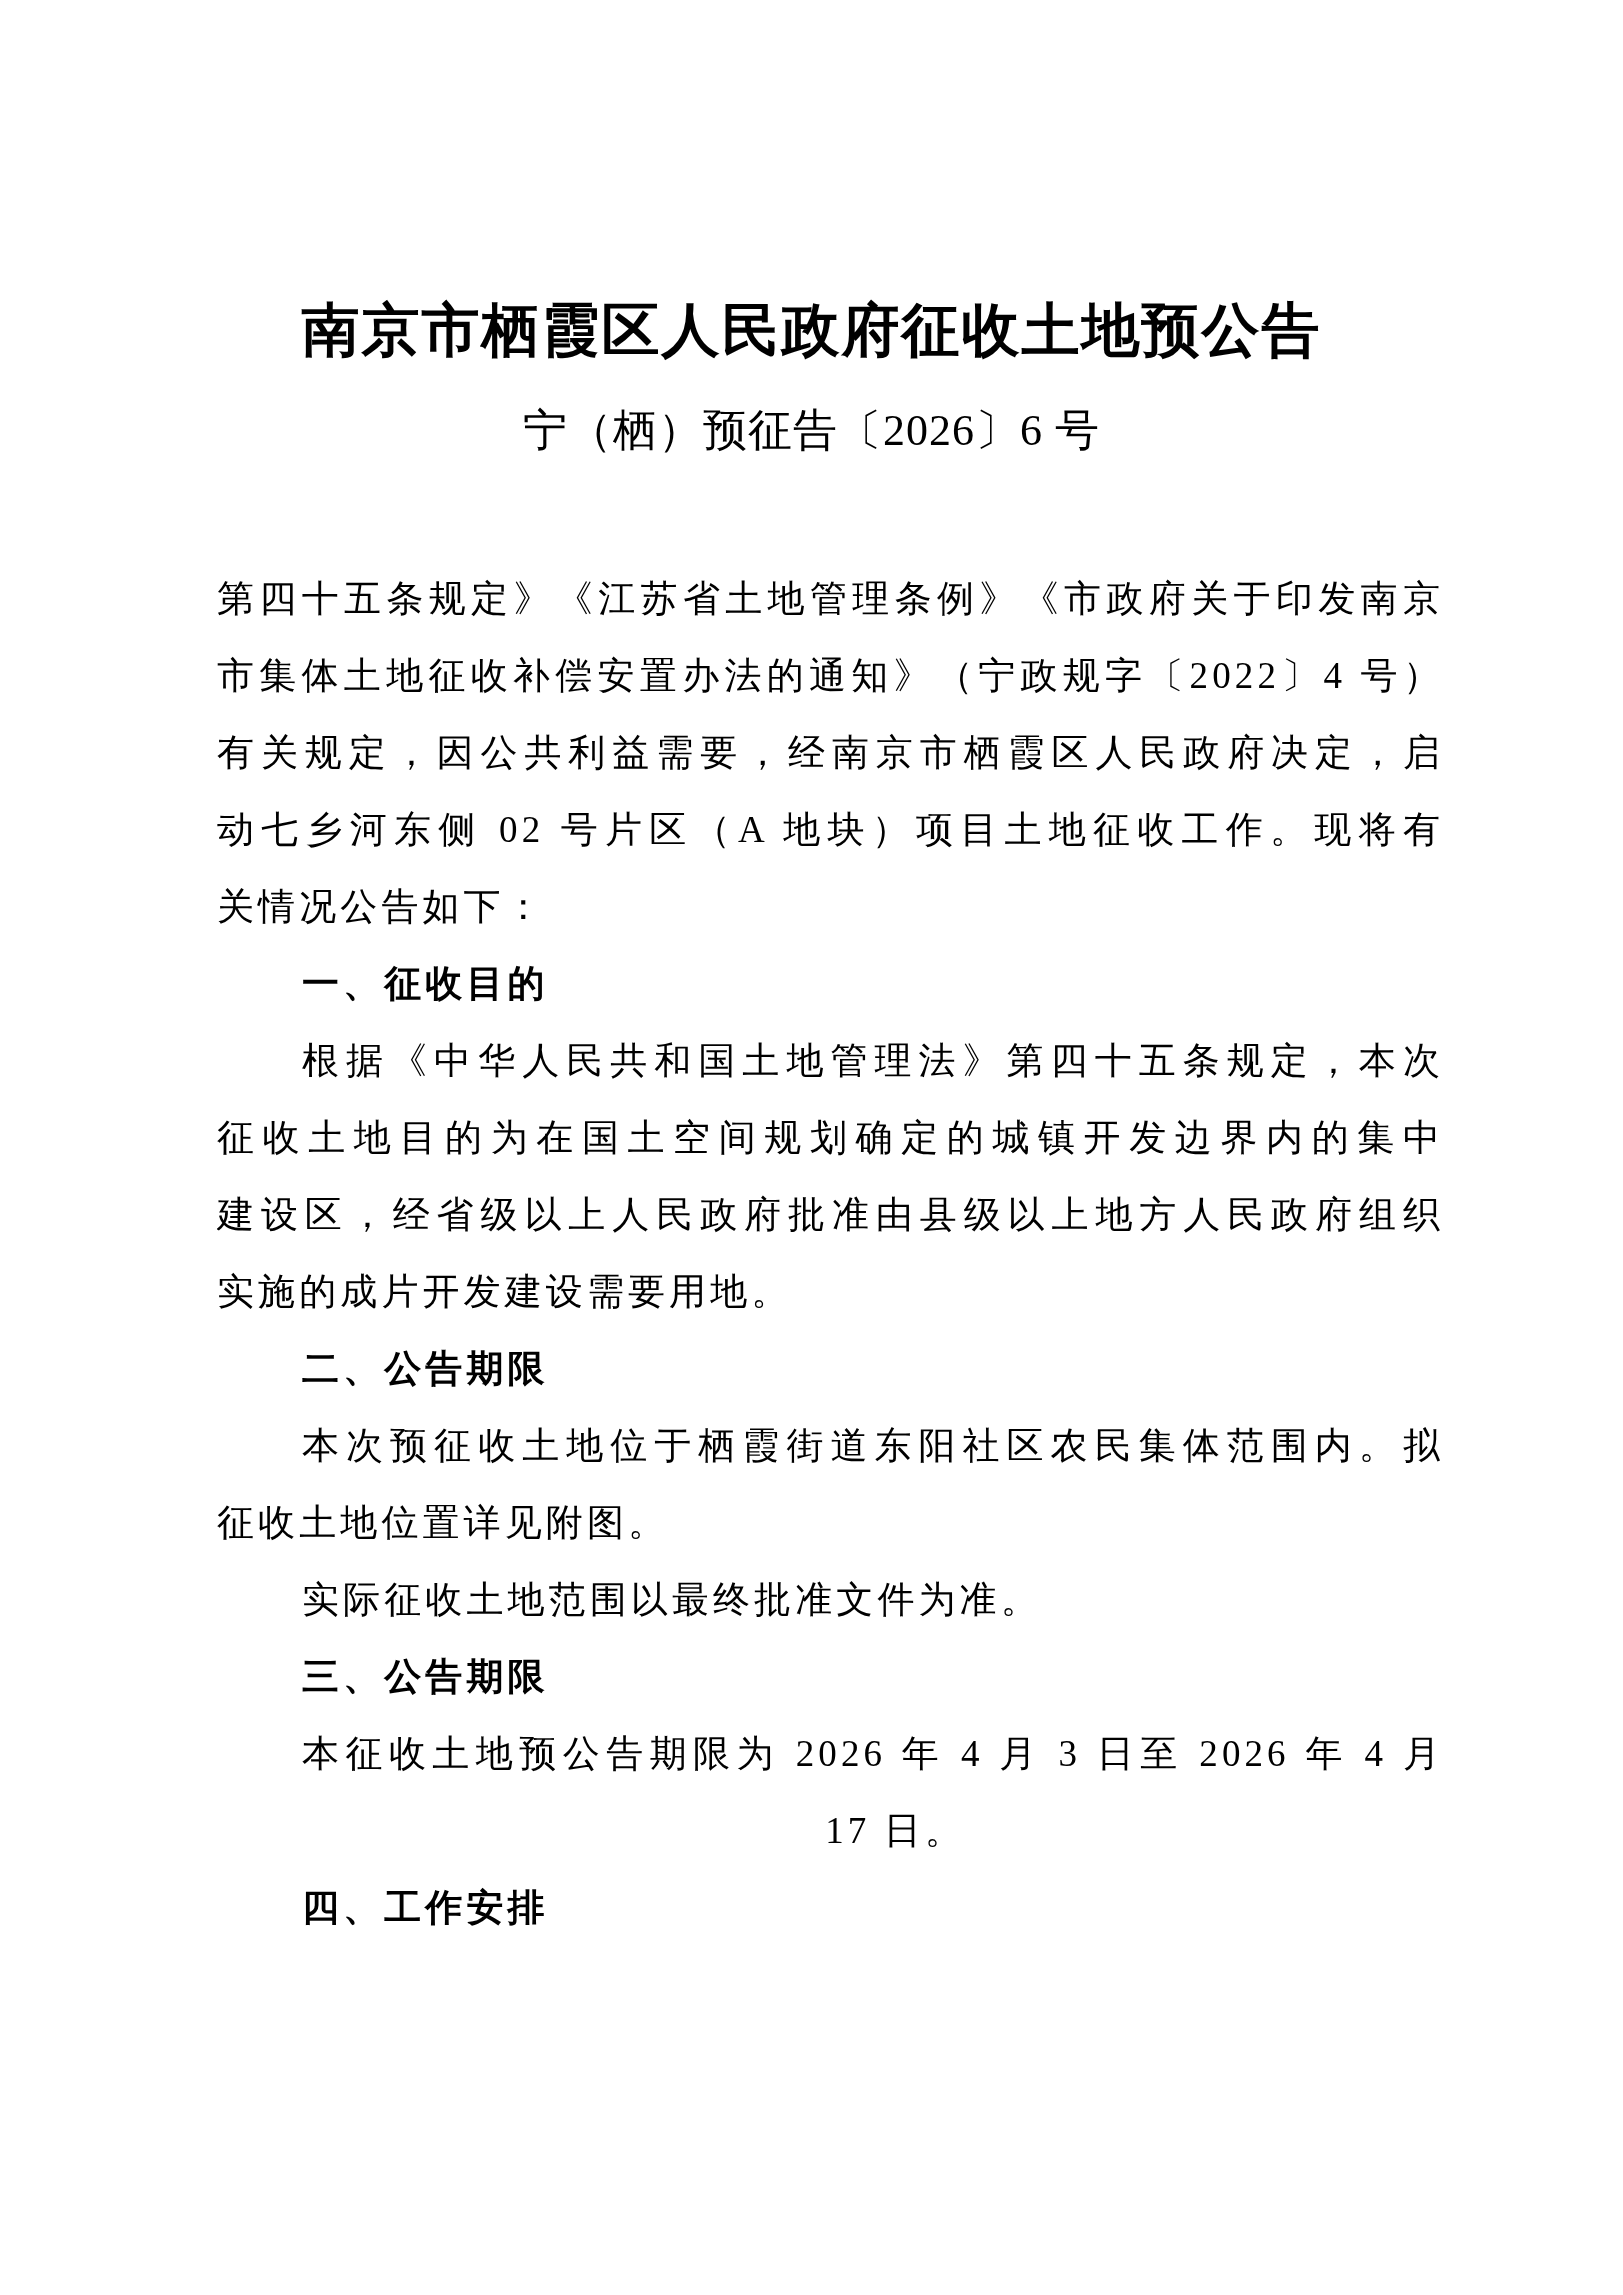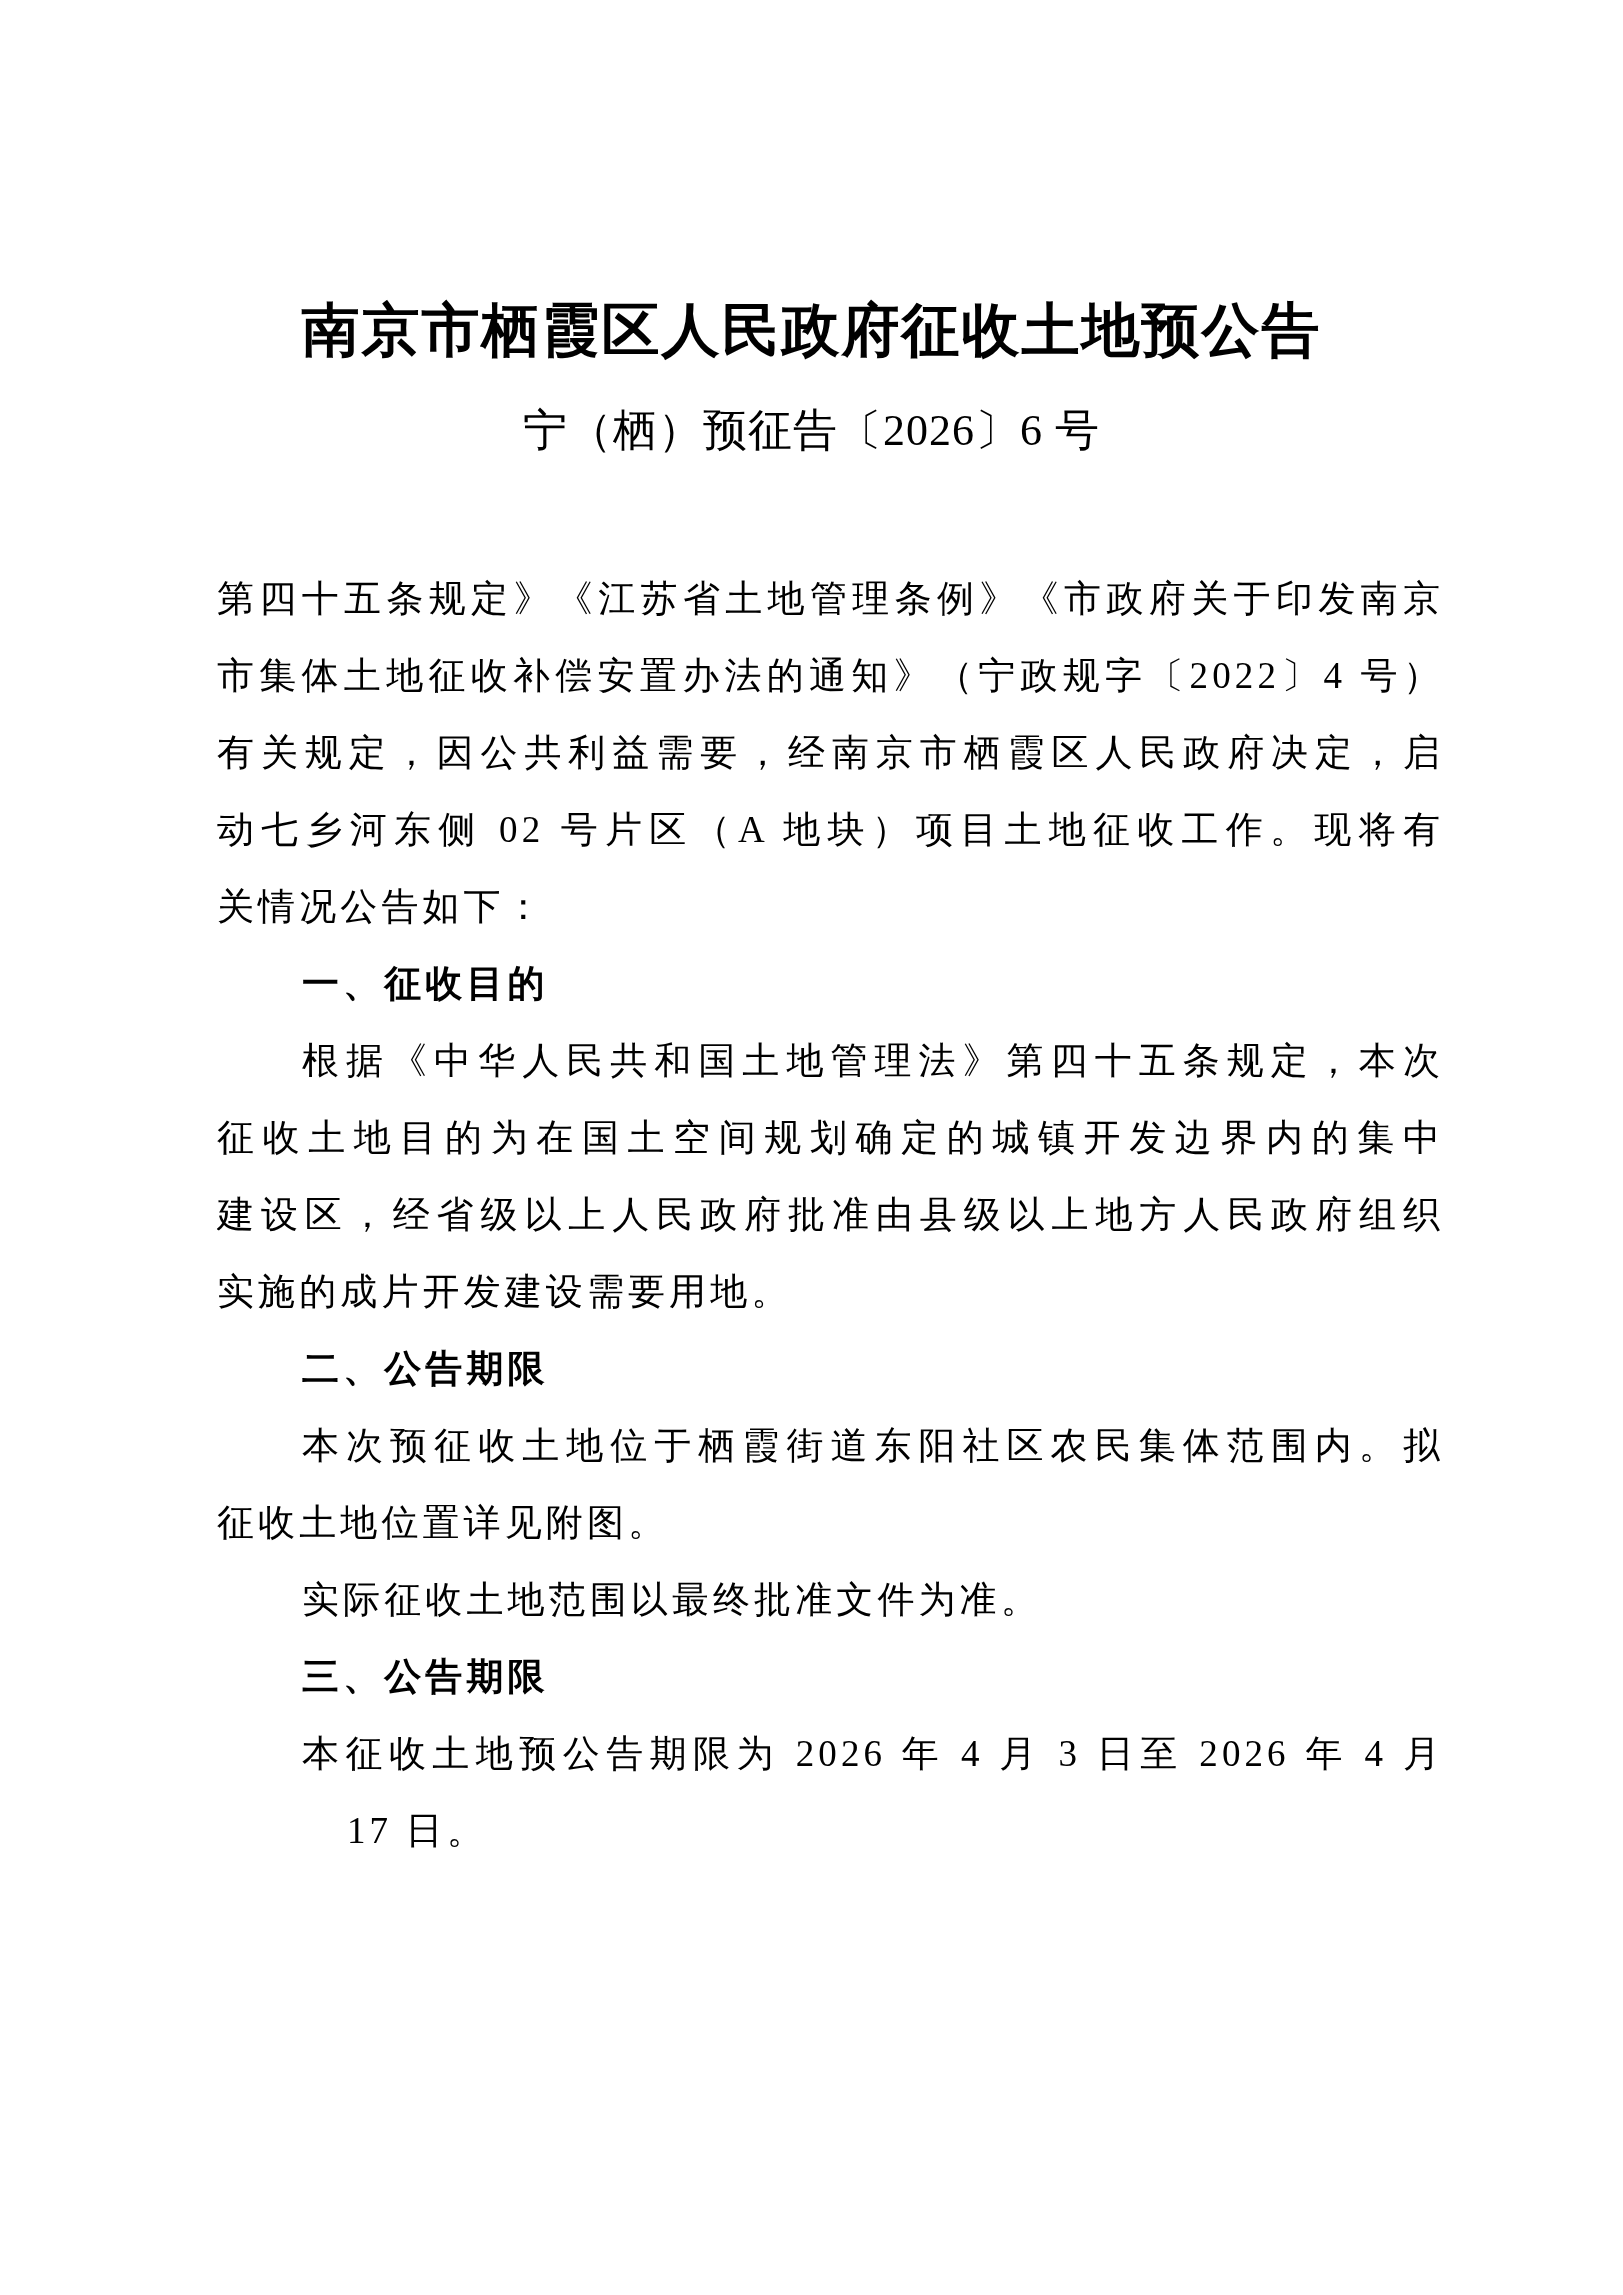--- a/index.html
+++ b/index.html
@@ -47,21 +47,21 @@
     font-family: "Liberation Serif", "DejaVu Serif", serif;
     letter-spacing: 4.1px;
   }
   .line.heading {
     font-family: "Liberation Sans", "DejaVu Sans", sans-serif;
     font-weight: bold;
     letter-spacing: 4.1px;
   }
   .indent-0 { text-indent: 0; }
   .indent-1 { text-indent: 85px; }
-  .indent-2 { text-indent: 130px; }
+  .indent-2 { text-indent: 130px; text-align: center; }
   
   .line.fill {
     white-space: normal;
     text-align: justify;
   }
   .line.fill::after {
     content: "";
     display: inline-block;
     width: 100%;
     height: 0;
@@ -84,15 +84,16 @@
       <div class="line body indent-0 fill">征收土地目的为在国土空间规划确定的城镇开发边界内的集中</div>
       <div class="line body indent-0 fill">建设区，经省级以上人民政府批准由县级以上地方人民政府组织</div>
       <div class="line body indent-0">实施的成片开发建设需要用地。</div>
       <div class="line heading indent-1">二、公告期限</div>
       <div class="line body indent-1 fill">本次预征收土地位于栖霞街道东阳社区农民集体范围内。拟</div>
       <div class="line body indent-0">征收土地位置详见附图。</div>
       <div class="line body indent-1">实际征收土地范围以最终批准文件为准。</div>
       <div class="line heading indent-1">三、公告期限</div>
       <div class="line body indent-1 fill">本征收土地预公告期限为 2026 年 4 月 3 日至 2026 年 4 月</div>
       <div class="line body indent-2">17 日。</div>
+      <div class="line heading indent-1">四、工作安排</div>
     </div>
 </div>
 
 
 </body></html>

